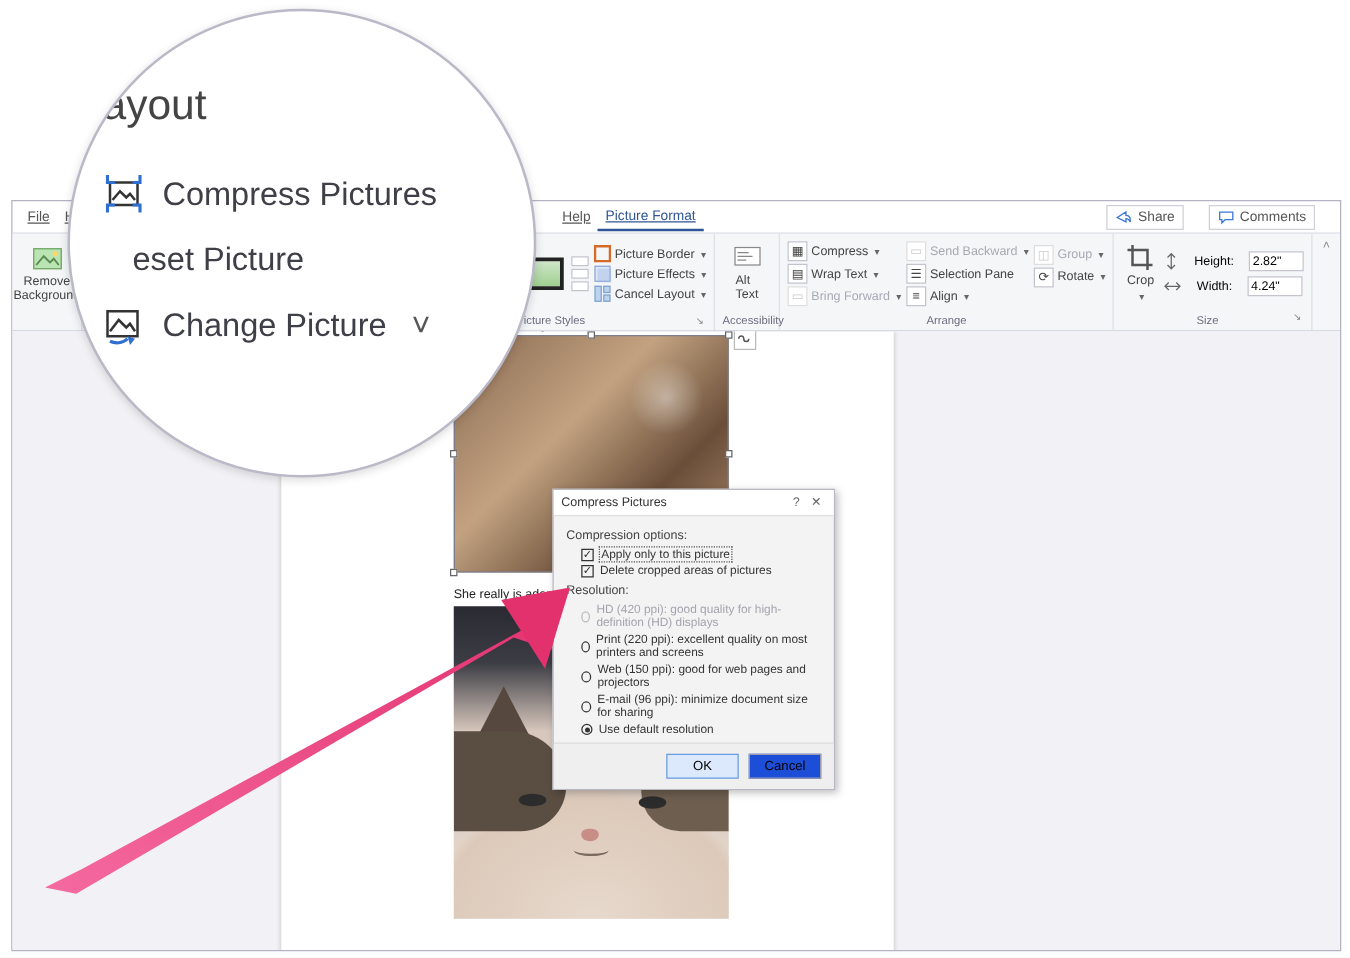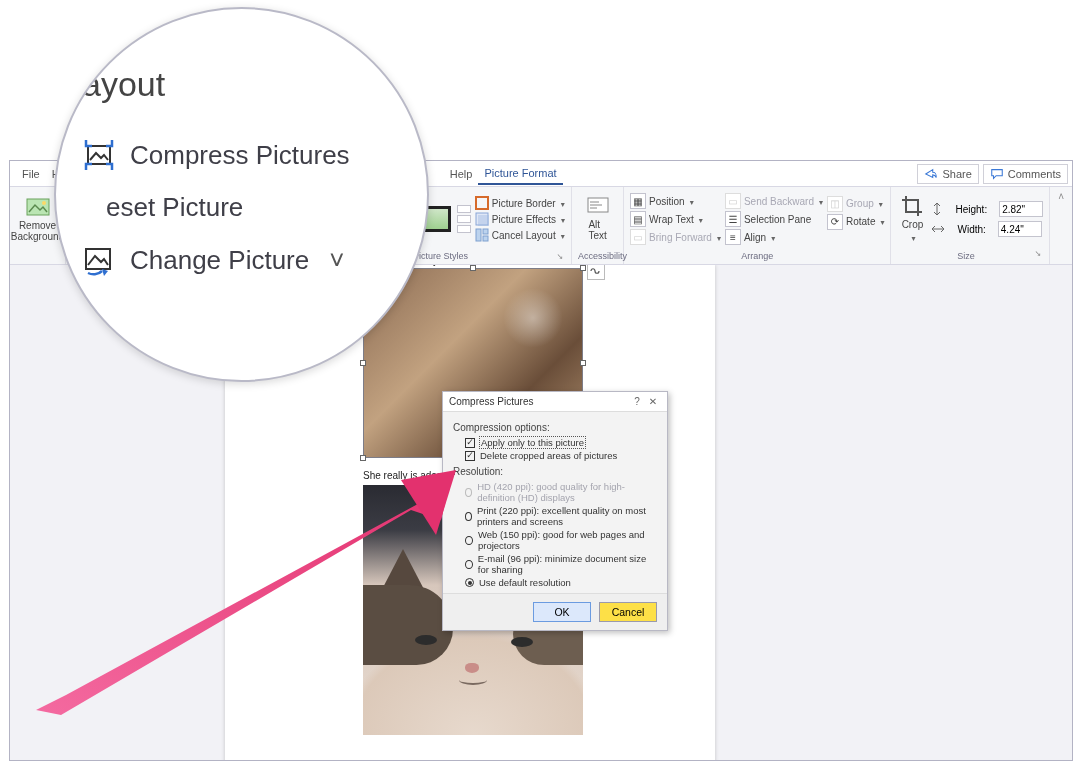--- a/index.html
+++ b/index.html
@@ -1,23 +1,23 @@
 <!DOCTYPE html>
 <html><head>
 <meta charset="utf-8">
 <style>
   * { box-sizing: border-box; font-family: "Segoe UI", Arial, sans-serif; }
   body { margin:0; background:#fff; width:1080px; height:766px; position:relative; overflow:hidden;}
   .frame { position:absolute; left:9px; top:160px; width:1064px; height:601px; border:1px solid #b3b3c4; background:#fff; display:flex; flex-direction:column;}
   
   .tabs { display:flex; align-items:center; height:26px; border-bottom:1px solid #d8d8e4; padding-left:6px; font-size:11px; color:#555; }
-  .tab { padding:4px 6px; cursor:pointer; }
+  .tab { padding:4px 6px; cursor:pointer;text-decoration:underline; }
   .tab.active { color:#2f5597; border-bottom:2px solid #2f5597; font-weight:500;}
   .tabs-spacer { flex:1; }
-  .share-btn, .comments-btn { display:flex; align-items:center; gap:4px; padding:2px 6px; border:1px solid #d0d0d8; margin-right:4px; font-size:11px; color:#555; cursor:pointer;}
+  .share-btn, .comments-btn { display:flex; align-items:center; gap:4px; padding:2px 6px; border:1px solid #d0d0d8; margin-right:20px; font-size:11px; color:#555; cursor:pointer;}
   
   .ribbon { display:flex; height:78px; border-bottom:1px solid #d8d8e4; background:#f5f6f8;}
   .group { border-right:1px solid #e0e0e8; display:flex; flex-direction:column; justify-content:space-between; padding:2px 6px 0 6px;}
   .group-label { font-size:9px; color:#6c6c80; text-align:center; padding:2px 0 3px 0;}
   .group-body { display:flex; align-items:center; gap:4px; flex:1;}
   .big-btn { display:flex; flex-direction:column; align-items:center; font-size:10px; color:#444; gap:2px; padding:2px 4px; cursor:pointer;}
   .small-row { display:flex; flex-direction:column; gap:2px; font-size:10px; color:#444;}
   .small-row .item { display:flex; align-items:center; gap:3px; cursor:pointer; white-space:nowrap;}
   .disabled { color:#a8a8b4;}
   .gallery { display:flex; gap:2px;}
@@ -54,21 +54,21 @@
   .dlg-body { padding:6px 10px 4px 10px;}
   .sect { font-size:10px; color:#444; margin:4px 0 3px 0;}
   .opt { display:flex; align-items:center; gap:5px; padding:1px 0 1px 12px; font-size:9.5px;}
   .opt.disabled { color:#a4a4ae;}
   .opt .box { width:10px;height:10px;border:1px solid #333;display:inline-flex;align-items:center;justify-content:center;font-size:9px;line-height:1;}
   .opt .radio{width:9px;height:9px;border:1px solid #333;border-radius:50%;display:inline-block;position:relative;}
   .opt .radio.sel::after{content:"";position:absolute;inset:1.5px;border-radius:50%;background:#333;}
   .opt.disabled .radio{border-color:#bbb;}
   .focus-box{outline:1px dotted #555; padding:0 1px;}
   .dlg-btns { display:flex; justify-content:flex-end; gap:8px; padding:8px 10px; border-top:1px solid #ddd; background:#efefef;}
-  .dlg-btns button { width:58px; height:20px; font-size:10.5px; border:1px solid #9a9aac; background:#fde047; cursor:pointer;}
+  .dlg-btns button { width:58px; height:20px; font-size:10.5px; border:1px solid #9a9aac; background:#1d4ed8; cursor:pointer;}
   .dlg-btns .ok{ background:#dce8fb; border-color:#6b9be0;}
   
   .mag { position:absolute; left:54px; top:7px; width:375px; height:375px; border-radius:50%; border:2px solid #b9b9c7; background:#fff; box-shadow:0 2px 8px rgba(0,0,0,.15); overflow:hidden; z-index:20;}
   .mag-content{position:absolute; inset:0; padding:56px 26px 26px 26px; color:#3f3f48;}
   .mag .row1{display:flex; gap:40px; font-size:34px; color:#444;}
   .mag .cmd{display:flex; align-items:center; gap:14px; font-size:26px; color:#3f3f48; margin-top:20px;}
   .mag .icon-box{width:34px;height:34px; display:flex;align-items:center;justify-content:center;}
   .mag svg{display:block;}
   
   .arrow { position:absolute; left:36px; top:440px; z-index:15; }
@@ -186,21 +186,21 @@
         </div>
       </div>
       <div class="group-label">Accessibility</div>
     </div>
 
     <div class="group" style="flex:0 0 240px">
       <div class="group-body">
         <div class="small-row">
           <div class="item">
               <span class="tiny-ic">▦</span>
-              <span>Position</span>
+              <span>Compress</span>
               <span class="chev"></span>
             </div>
           <div class="item">
               <span class="tiny-ic">▤</span>
               <span>Wrap Text</span>
               <span class="chev"></span>
             </div>
           <div class="item disabled">
               <span class="tiny-ic" style="border-color:#ddd;color:#ccc">▭</span>
               <span>Bring Forward</span>

